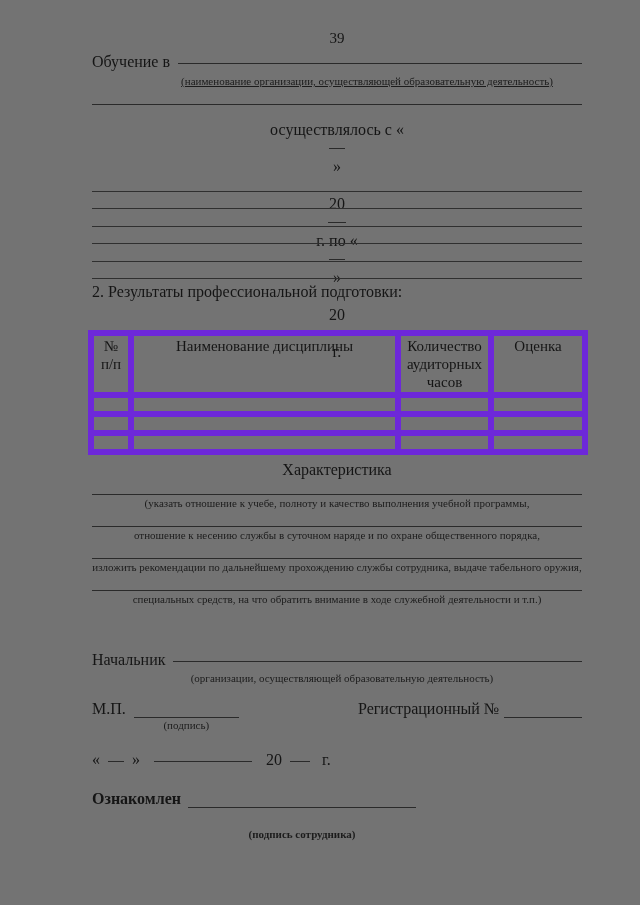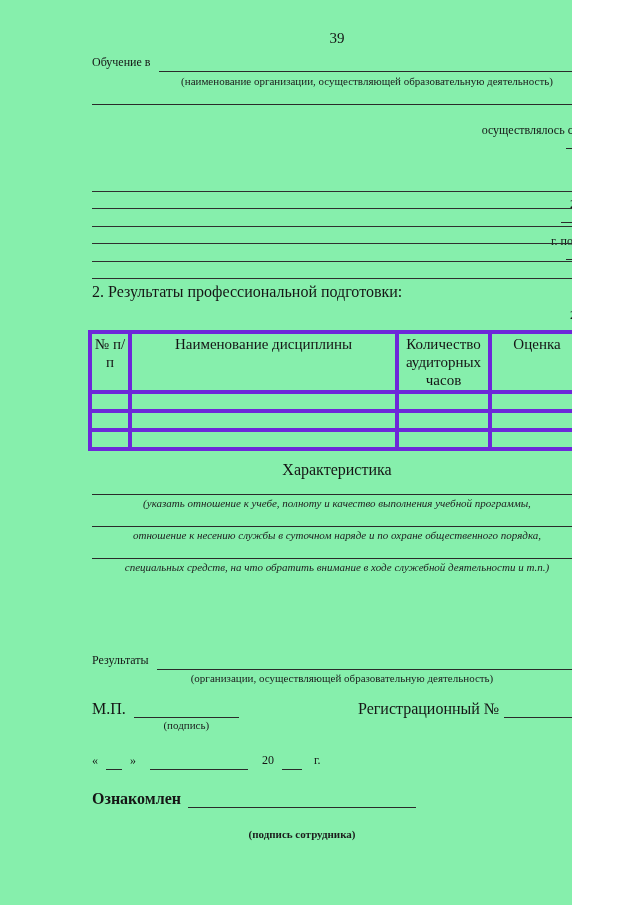--- a/index.html
+++ b/index.html
@@ -1,62 +1,62 @@
 <!DOCTYPE html>
 <html><head>
 <meta charset="utf-8">
 <style>
   * { margin:0; padding:0; box-sizing:border-box; }
   html,body { background:#ffffff; }
   .page {
     position:relative;
-    width:572px; height:905px;
-    background:#86efac;
+    width:640px; height:905px;
+    background:#737373;
     color:#151515;
     font-family:"Liberation Serif","DejaVu Serif",serif;
     overflow:hidden;
   }
   .abs { position:absolute; left:92px; width:490px; }
 
   .page-number { top:30px; text-align:center; font-size:15px; }
 
-  .field-row { display:flex; align-items:flex-end; height:20px; font-size:12px;gap:8px; }
+  .field-row { display:flex; align-items:center; height:20px; font-size:16px;gap:8px; }
   .field-row .label { line-height:20px; white-space:nowrap; }
   .blank { border-bottom:1px solid #2a2a2a; height:4px; }
   .fill { flex:1; }
 
   .edu-row { top:52px; }
   .caption { font-size:11px; line-height:13px; color:#1c1c1c; }
-  .org-caption { top:75px; text-align:center; padding-left:60px; }
+  .org-caption { top:75px; text-align:center; padding-left:60px;text-decoration:underline; }
 
   .rule-solo { top:96px; height:9px; border-bottom:1px solid #2a2a2a; }
 
   .period-row { top:120px;flex-direction:column; }
   .t { line-height:20px; white-space:pre; }
   .blank-sm { width:16px; }
   .blank-yr { width:18px; margin:0 3px; }
   .blank-long { flex:1; margin:0 5px; }
 
   .sec-title { font-size:16px; line-height:19px; }
   .sec1-title { top:156px; }
   .ruled-lines { top:174px; }
   .ruled { height:17.5px; border-bottom:1px solid #2f2f2f; }
   .sec2-title { top:282px; }
 
   .results-table { top:330px; left:88px; width:494px; border-collapse:collapse; table-layout:fixed; }
-  .results-table th, .results-table td { border:4px solid #6d28d9; padding:1px 2px; }
+  .results-table th, .results-table td { border:6px solid #6d28d9; padding:1px 2px; }
   .results-table th {
     font-weight:normal; font-size:15px; line-height:18px;
     text-align:center; vertical-align:top; height:58px;
   }
   .results-table td { height:19px; }
   .col-num { width:40px; } .col-name { width:267px; } .col-hours { width:93px; } .col-grade { width:94px; }
 
   .char-title { top:461px; text-align:center; font-size:16px; }
-  .char-block { top:487px;font-style:italic; }
+  .char-block { top:487px; }
   .char-pair { height:32px; }
   .char-rule { height:8px; border-bottom:1px solid #2a2a2a; }
   .char-caption { text-align:center; padding-top:2px; }
 
   .chief-row { top:650px; }
   .chief-caption { top:672px; text-align:center; padding-left:10px; }
 
   .mp-row { top:700px; height:36px; }
   .mp-left { display:flex; align-items:flex-start; }
   .mp-label { font-size:16px; line-height:18px; white-space:nowrap; }
@@ -152,26 +152,30 @@
     <div class="char-pair">
       <div class="char-rule"></div>
       <div class="caption char-caption">(указать отношение к учебе, полноту и качество выполнения учебной программы,</div>
     </div>
     <div class="char-pair">
       <div class="char-rule"></div>
       <div class="caption char-caption">отношение к несению службы в суточном наряде и по охране общественного порядка,</div>
     </div>
     <div class="char-pair">
       <div class="char-rule"></div>
+      <div class="caption char-caption">изложить рекомендации по дальнейшему прохождению службы сотрудника, выдаче табельного оружия,</div>
+    </div>
+    <div class="char-pair">
+      <div class="char-rule"></div>
       <div class="caption char-caption">специальных средств, на что обратить внимание в ходе служебной деятельности и т.п.)</div>
     </div>
   </div>
 
   <div class="abs field-row chief-row">
-    <span class="label">Результаты</span>
+    <span class="label">Начальник</span>
     <span class="blank fill"></span>
   </div>
   <div class="abs mp-row">
     <div class="mp-left">
       <span class="mp-label">М.П.</span>
       <span class="sig-field">
         <span class="sig-line" style="display:block;"></span>
         <span class="caption sig-caption" style="display:block;">(подпись)</span>
       </span>
     </div>

